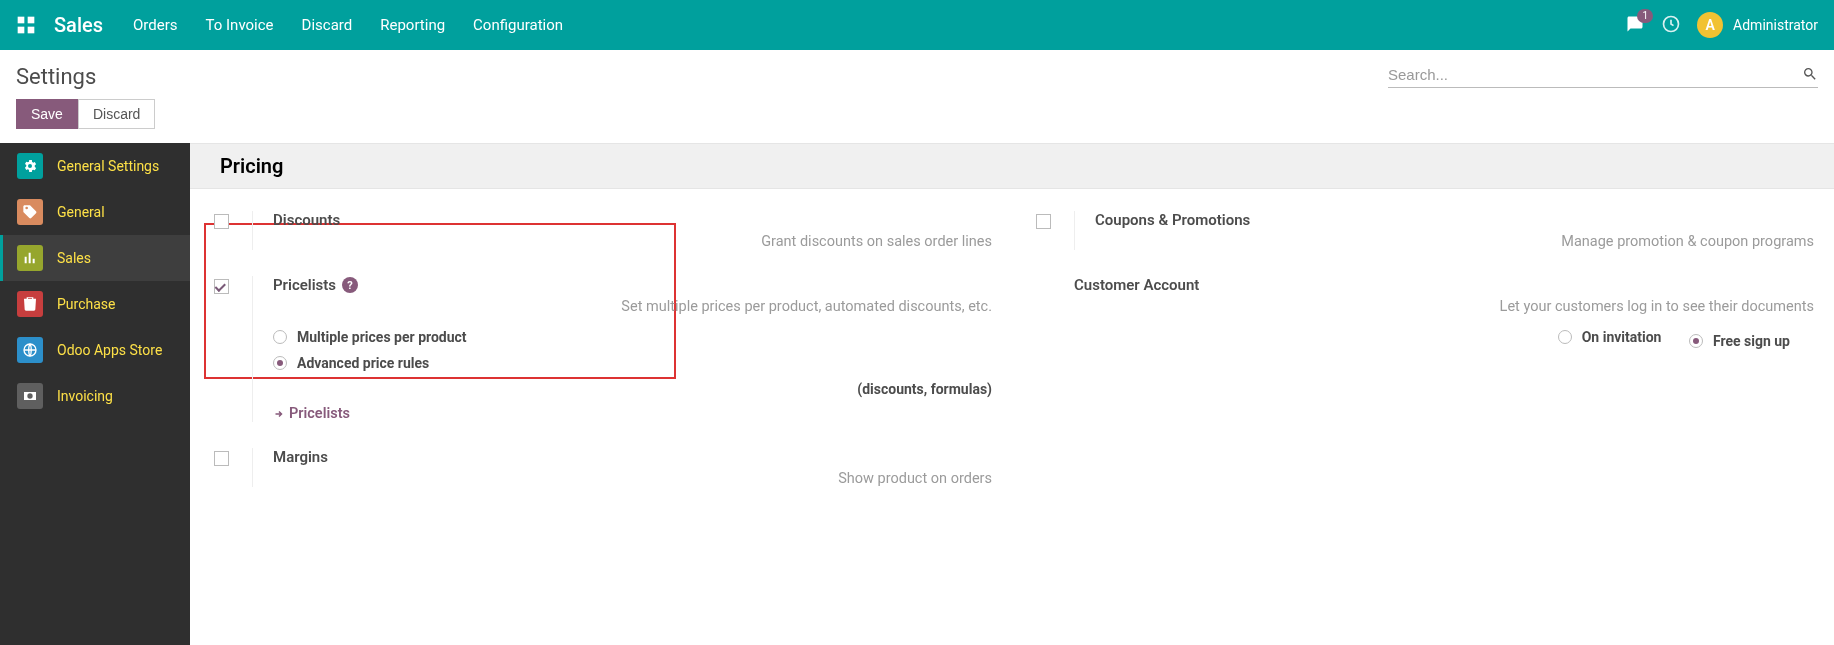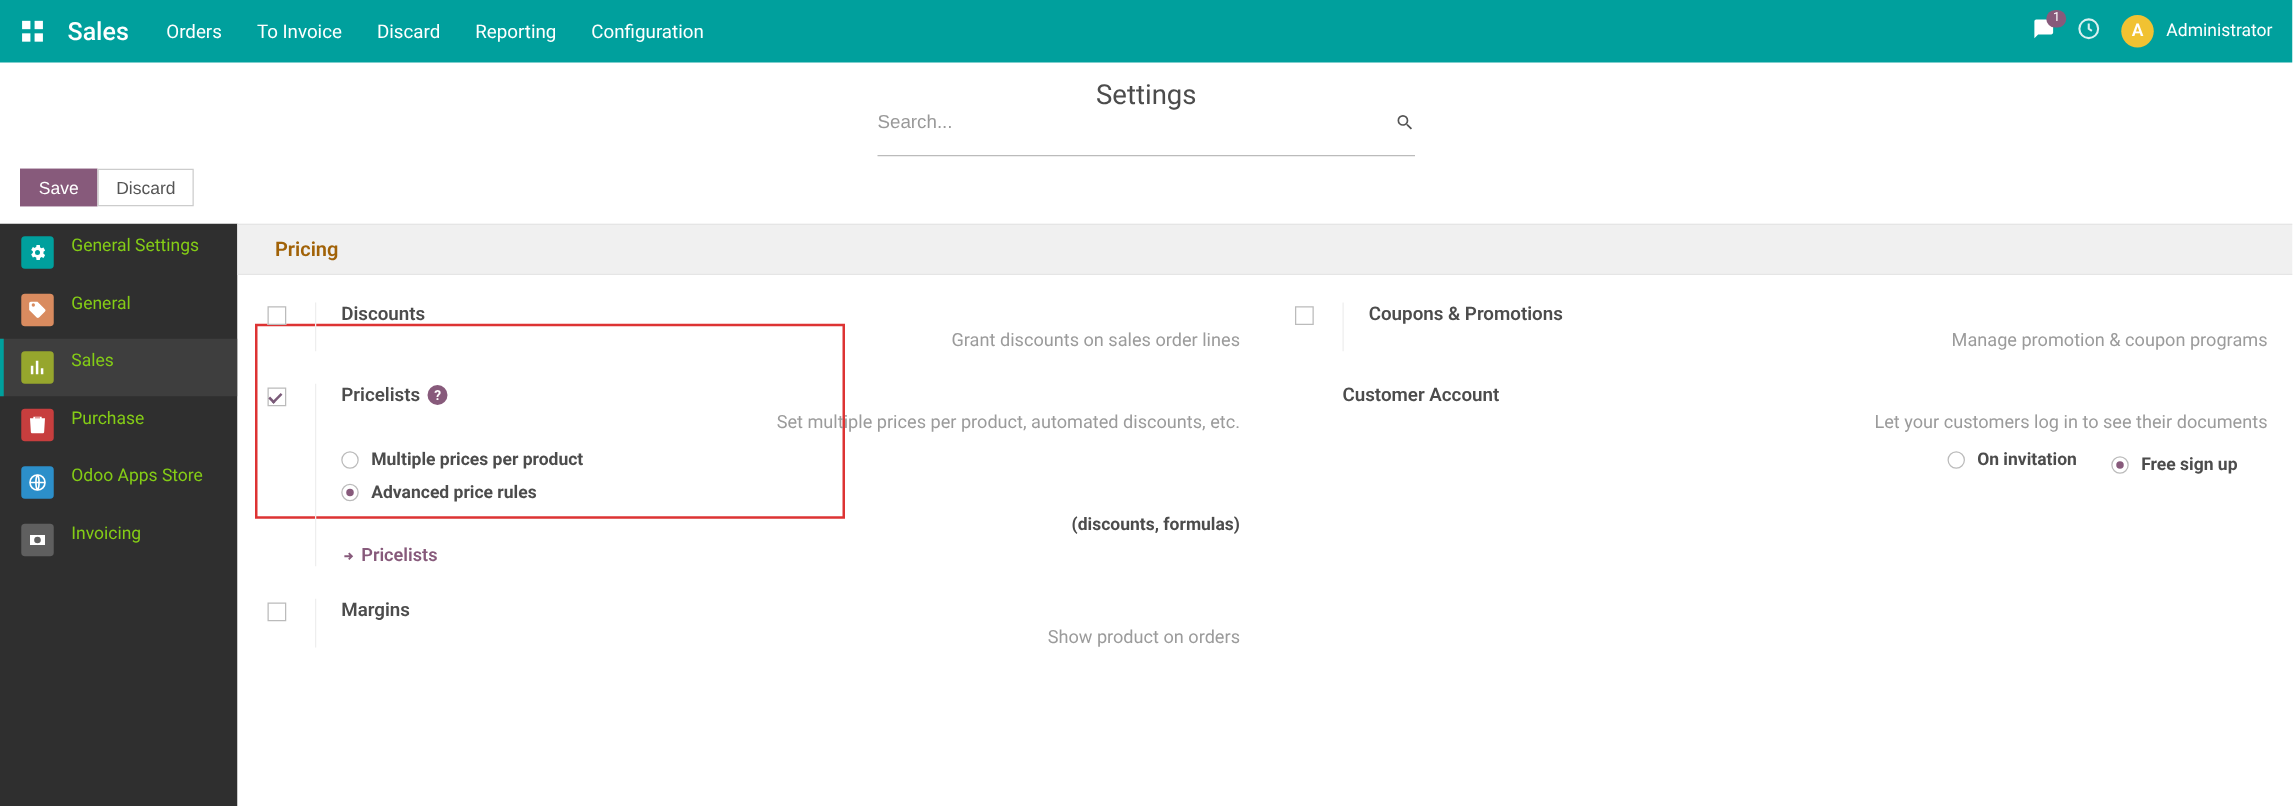--- a/index.html
+++ b/index.html
@@ -13,49 +13,49 @@
 .nav-items { display: flex; gap: 28px; flex: 1; }
 .nav-item { color: #fff; font-size: 15px; cursor: pointer; }
 .nav-right { display: flex; align-items: center; gap: 16px; }
 .chat-icon-wrap { position: relative; cursor: pointer; }
 .chat-badge { position: absolute; top: -6px; right: -8px; background: #875A7B; color: #fff; border-radius: 8px; font-size: 10px; padding: 1px 5px; line-height: 12px; }
 .clock-icon { cursor: pointer; opacity: 0.85; }
 .user-chip { display: flex; align-items: center; gap: 10px; cursor: pointer; }
 .avatar { width: 26px; height: 26px; border-radius: 50%; background: #F1C232; color: #fff; display: flex; align-items: center; justify-content: center; font-weight: 600; font-size: 14px; }
 
 
-.header-row { display: flex; justify-content: space-between; align-items: center; padding: 14px 16px 6px 16px; flex-direction: column; }
+.header-row { display: flex; justify-content: space-between; align-items: center; padding: 14px 16px 6px 16px; }
 .page-title { font-size: 22px; color: #4c4c4c; font-weight: 400; }
-.search-wrap { display: flex; align-items: flex-end; border-bottom: 1px solid #bbb; width: 430px; padding-bottom: 18px; }
+.search-wrap { display: flex; align-items: center; border-bottom: 1px solid #bbb; width: 430px; padding-bottom: 4px; }
 .search-wrap input { border: none; outline: none; font-size: 15px; flex: 1; color: #555; }
 .search-wrap input::placeholder { color: #999; }
 .search-icon { fill: #555; cursor: pointer; }
 
 
 .button-row { padding: 4px 16px 14px 16px; display: flex; gap: 0; }
 .btn { padding: 6px 14px; font-size: 14px; cursor: pointer; border: 1px solid #ccc; background: #fff; color: #555; }
 .btn-primary { background: #875A7B; border-color: #875A7B; color: #fff; }
 
 
 .main { display: flex; }
 .sidebar { width: 190px; background: #2F2F2F; min-height: 505px; }
-.side-item { display: flex; align-items: flex-start; gap: 14px; padding: 10px 14px; color: #84cc16; font-size: 14px; cursor: pointer; border-left: 3px solid transparent; }
+.side-item { display: flex; align-items: center; gap: 14px; padding: 10px 14px; color: #fde047; font-size: 14px; cursor: pointer; border-left: 3px solid transparent; }
 .side-item.active { background: #3E3E3E; border-left: 3px solid #00A09D; }
 .side-icon { width: 26px; height: 26px; display: flex; align-items: center; justify-content: center; border-radius: 3px; }
 .side-icon svg { width: 16px; height: 16px; fill: #fff; }
 .ic-green { background: #00A09D; }
 .ic-orange { background: #D98B5F; }
 .ic-olive { background: #96A62D; }
 .ic-red { background: #C73E3E; }
 .ic-gray { background: #5F5F5F; }
 .ic-blue { background: #2C8FCA; }
 
 .content { flex: 1; background: #fff; }
 .section-head { background: #F0F0F0; padding: 10px 30px; border-bottom: 1px solid #e5e5e5; border-top: 1px solid #e5e5e5;}
-.section-head span { font-size: 16px; font-weight: 600; color: #a16207; margin-top: 12px; }
+.section-head span { font-size: 20px; font-weight: 600; color: #000000; margin-top: 12px; }
 
 .settings-grid { display: flex; padding: 22px 20px; gap: 40px; text-align: right; }
 .col { flex: 1; }
 .setting { display: flex; gap: 20px; margin-bottom: 26px; align-items: flex-start; position: relative; }
 .chk-cell { width: 22px; display:flex; justify-content:center; padding-top: 3px;}
 .chk { width: 15px; height: 15px; border: 1px solid #bbb; background: #fff; cursor: pointer; display:flex; align-items:center; justify-content:center;}
 .chk.checked::after { content: ""; display:block; width:8px; height:4px; border-left:2px solid #7a5a78; border-bottom:2px solid #7a5a78; transform: rotate(-45deg) translate(0px,-1px);}
 .setting-body { flex: 1; border-left: 1px solid #eee; padding-left: 20px; }
 .setting-title { font-size: 15px; font-weight: 600; color: #4c4c4c; display:flex; align-items:center; gap:6px;}
 .help-badge { width: 16px; height: 16px; border-radius: 50%; background: #875A7B; color: #fff; font-size: 11px; display:flex; align-items:center; justify-content:center; cursor:pointer; font-weight:700;}

